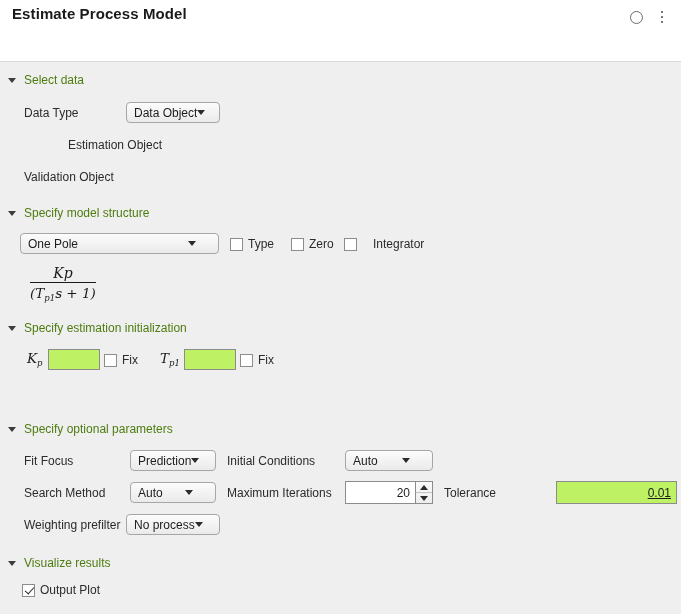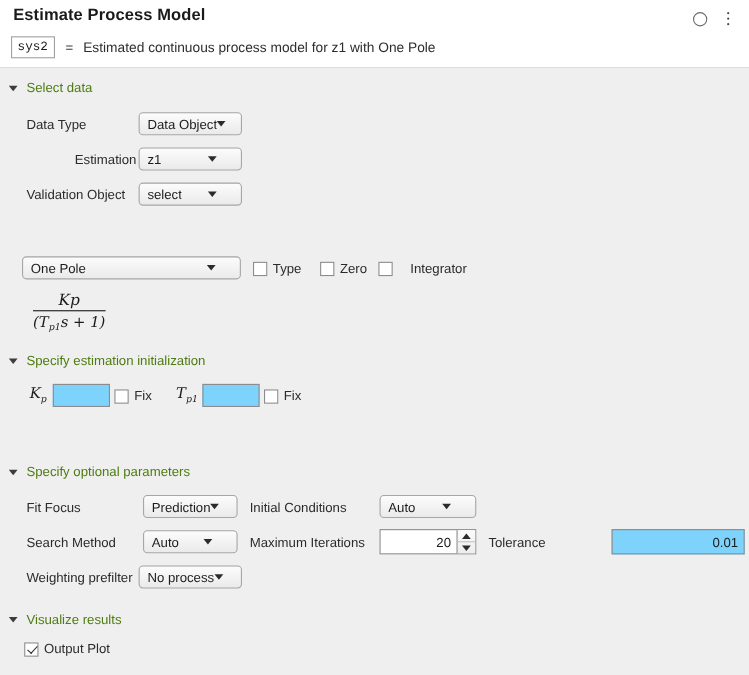--- a/index.html
+++ b/index.html
@@ -189,28 +189,29 @@
     color: #2b2b2b;
     white-space: nowrap;
   }
 
   
   .field {
     position: absolute;
     height: 21px;
     box-sizing: border-box;
     border: 1px solid #8c8c8c;
-    background: #7dd3fc;
+    background: #bef264;
     font-size: 12px;
     color: #1c1c1c;
     display: flex;
     align-items: center;
     justify-content: flex-end;
     padding: 0 5px;
     font-family: "Liberation Sans", sans-serif;
+    text-decoration: underline;
   }
 
   
   .spinner {
     position: absolute;
     height: 23px;
     box-sizing: border-box;
     display: flex;
     border: 1px solid #8c8c8c;
     background: #ffffff;
@@ -305,52 +306,43 @@
     </div>
     <div class="icon-btn">
       <div class="kebab-icon">
           <i></i>
           <i></i>
           <i></i>
         </div>
     </div>
   </div>
 
-  <div class="subline">
-    <span class="sys-box">sys2</span>
-    <span class="eq-sign">=</span>
-    <span class="sub-desc">Estimated continuous process model for z1 with One Pole</span>
-  </div>
 </div>
 
 <div class="body">
 
   <div class="section-head" style="top:11px;">
     <span class="tri"></span>
     <span class="section-title">Select data</span>
   </div>
 
   <div class="lbl" style="left:24px; top:44px;">Data Type</div>
   <div class="combo" style="left:126px; top:40px; width:94px;">
     <span class="ctext">Data Object</span>
     <span class="carrow"></span>
   </div>
 
   <div class="lbl" style="left:24px; top:76px;margin-left:44px;">Estimation Object</div>
-  <div class="combo" style="left:126px; top:72px; width:94px;">
-    <span class="ctext">z1</span>
-    <span class="carrow"></span>
-  </div>
 
   <div class="lbl" style="left:24px; top:108px;">Validation Object</div>
-  <div class="combo" style="left:126px; top:104px; width:94px;">
-    <span class="ctext">select</span>
-    <span class="carrow"></span>
-  </div>
-
+
+  <div class="section-head" style="top:144px;">
+    <span class="tri"></span>
+    <span class="section-title">Specify model structure</span>
+  </div>
 
   <div class="combo" style="left:20px; top:171px; width:199px;">
     <span class="ctext">One Pole</span>
     <span class="carrow"></span>
   </div>
 
   <div class="cbwrap" style="left:230px; top:175px;">
     <span class="cbox"></span>
     <span class="cblabel">Type</span>
   </div>

